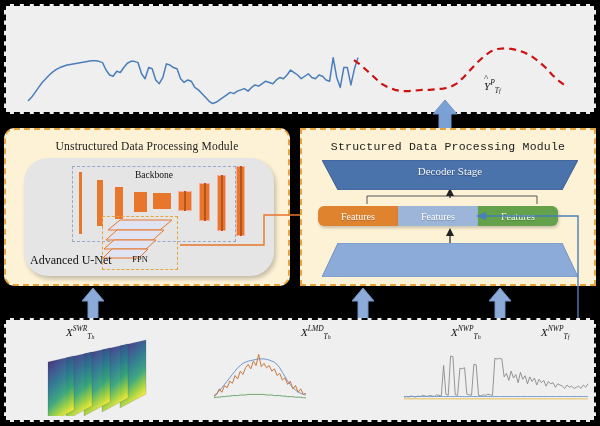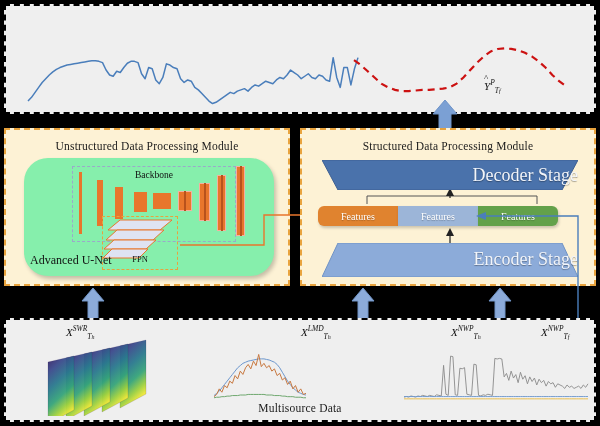--- a/index.html
+++ b/index.html
@@ -20,43 +20,43 @@
   #topsvg{position:absolute;left:0;top:0;}
 
   .mathlbl{position:absolute;font-family:"Liberation Serif",serif;font-style:italic;
            font-size:11px;color:#111;white-space:nowrap;}
   .mathlbl sup{font-size:7.5px;font-style:italic;vertical-align:super;}
   .mathlbl sub{font-size:7.5px;font-style:italic;vertical-align:sub;}
   .hat{position:relative;}
   .hat:before{content:"^";position:absolute;left:0px;top:-7px;font-size:9px;font-style:normal;}
 
   
-  #unstructured{left:4px;top:128px;width:286px;height:158px;}
+  #unstructured{left:4px;top:128px;width:286px;height:158px;border-radius:10px;}
   #structured{left:300px;top:128px;width:296px;height:158px;}
   #unsTitle{top:10px;}
-  #strTitle{top:10px;}
-
-  
-  #unet{position:absolute;left:18px;top:28px;width:250px;height:118px;background:#86efac;
+  #strTitle{top:10px;font-family:Liberation Mono, monospace;}
+
+  
+  #unet{position:absolute;left:18px;top:28px;width:250px;height:118px;background:#e5e5e5;
         border-radius:24px;box-shadow:2px 3px 4px rgba(0,0,0,.22);}
   #backboneBox{position:absolute;left:48px;top:8px;width:164px;height:76px;
                border:1px dashed #9aa9c9;box-sizing:border-box;}
   #backboneLbl{position:absolute;left:48px;top:12px;width:164px;text-align:center;
                font-size:9.5px;color:#111;}
   #fpnBox{position:absolute;left:78px;top:58px;width:76px;height:54px;
           border:1px dashed #e8a33d;box-sizing:border-box;}
   #fpnLbl{position:absolute;left:78px;top:96px;width:76px;text-align:center;font-size:8.5px;color:#111;}
   #unetLbl{position:absolute;left:6px;top:95px;font-size:12px;color:#111;}
 
   .bar{position:absolute;background:#e8762c;}
   .barOutline{position:absolute;border:1px solid #f3b0a0;box-sizing:border-box;background:#e8762c;}
 
   
   .trapOuter{position:absolute;}
-  .stageLbl{position:absolute;width:100%;text-align:right;color:#f2f5fa;font-size:18px;
+  .stageLbl{position:absolute;width:100%;text-align:center;color:#f2f5fa;font-size:11px;
             text-shadow:0 1px 1px rgba(0,0,0,.35);}
 
   .featBox{position:absolute;height:20px;display:flex;align-items:center;justify-content:center;
            color:#fff;font-size:10px;box-sizing:border-box;text-shadow:0 1px 1px rgba(0,0,0,.25);
            box-shadow:1px 2px 3px rgba(0,0,0,.2);}
 
   
   #bottom{left:4px;top:318px;width:592px;height:104px;}
   #bottomTitle{top:82px;}
 
@@ -149,41 +149,39 @@
       <span>Features</span>
     </div>
     <div class="featBox" id="f2" style="left: 176px; top: 76px; width: 80px; border-radius: 0px 6px 6px 0px; background: rgb(99, 161, 74);">
       <span>Features</span>
     </div>
 
     <div class="trapOuter" style="left:20px;top:113px;width:256px;height:34px;">
       <svg width="256" height="34">
         <polygon points="16,0 240,0 256,34 0,34" fill="#8cabd9" stroke="#7093c5" stroke-width="1"></polygon>
       </svg>
-      <div class="stageLbl" style="top:6px;">Encoder Stage</div>
     </div>
   </div>
 
   <svg style="position:absolute;left:470px;top:204px;" width="120" height="116">
     <path d="M108,116 L108,12 L16,12" fill="none" stroke="#4a7ebb" stroke-width="1.4"></path>
     <polygon points="6,12 16,8 16,16" fill="#4a7ebb"></polygon>
   </svg>
 
   <svg style="position:absolute;left:80px;top:288px;" width="26" height="32">
     <polygon points="13,0 24,13 18,13 18,32 8,32 8,13 2,13" fill="#8cabd9" stroke="#7093c5" stroke-width="1"></polygon>
   </svg>
   <svg style="position:absolute;left:350px;top:288px;" width="26" height="32">
     <polygon points="13,0 24,13 18,13 18,32 8,32 8,13 2,13" fill="#8cabd9" stroke="#7093c5" stroke-width="1"></polygon>
   </svg>
   <svg style="position:absolute;left:487px;top:288px;" width="26" height="32">
     <polygon points="13,0 24,13 18,13 18,32 8,32 8,13 2,13" fill="#8cabd9" stroke="#7093c5" stroke-width="1"></polygon>
   </svg>
 
   <div class="panel light" id="bottom">
-    <div class="ttl" id="bottomTitle">Multisource Data</div>
 
     <svg class="spectro" style="left:36px;top:18px;" width="136" height="78">
       <defs>
         <linearGradient id="vir" x1="0" y1="0" x2="0.35" y2="1">
           <stop offset="0%" stop-color="#3b1f63"></stop>
           <stop offset="22%" stop-color="#3b4a8c"></stop>
           <stop offset="45%" stop-color="#2a788e"></stop>
           <stop offset="68%" stop-color="#36a47a"></stop>
           <stop offset="86%" stop-color="#9cd03f"></stop>
           <stop offset="100%" stop-color="#f2e93a"></stop>

